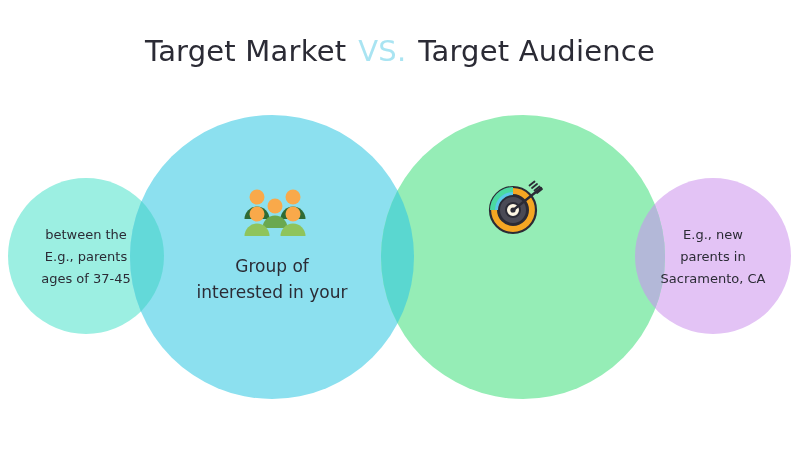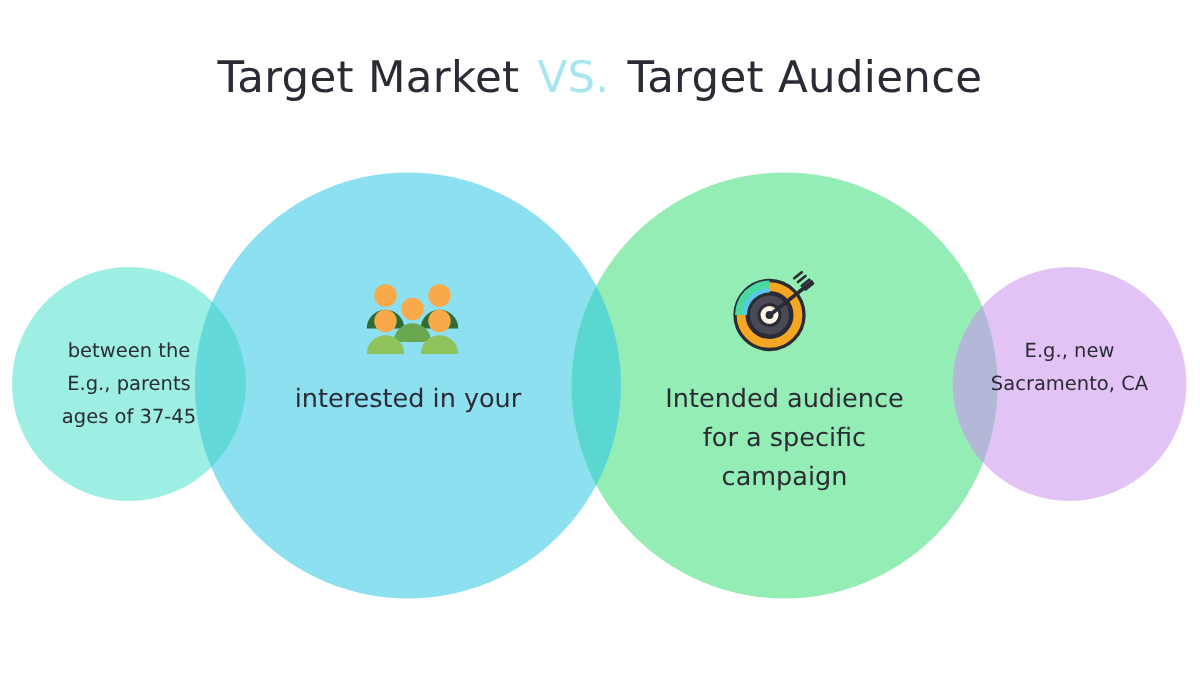--- a/index.html
+++ b/index.html
@@ -176,27 +176,24 @@
     </svg>
   </div>
 
   <div class="label label-small" id="label-market-example">
     <div>between the</div>
     <div>E.g., parents</div>
     <div>ages of 37-45</div>
   </div>
 
   <div class="label label-big" id="label-market-main">
+    <div>Group of</div>
     <div>interested in your</div>
   </div>
 
-  <div class="label label-big" id="label-audience-main">
-    <div>Intended audience</div>
-    <div>for a specific</div>
-    <div>campaign</div>
-  </div>
 
   <div class="label label-small" id="label-audience-example">
     <div>E.g., new</div>
+    <div>parents in</div>
     <div>Sacramento, CA</div>
   </div>
 
 </div>
 
 </body></html>

